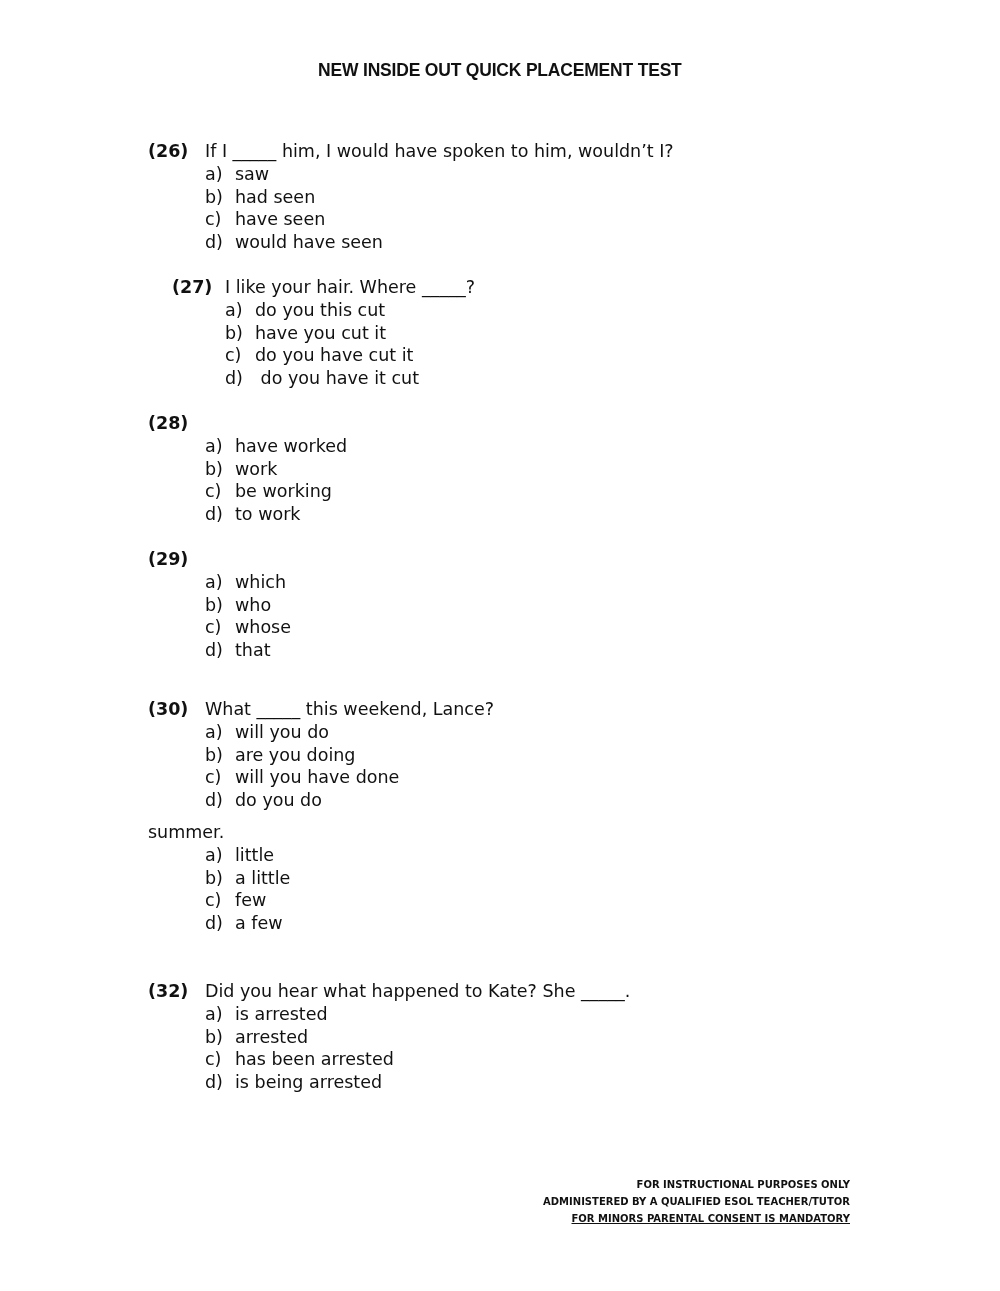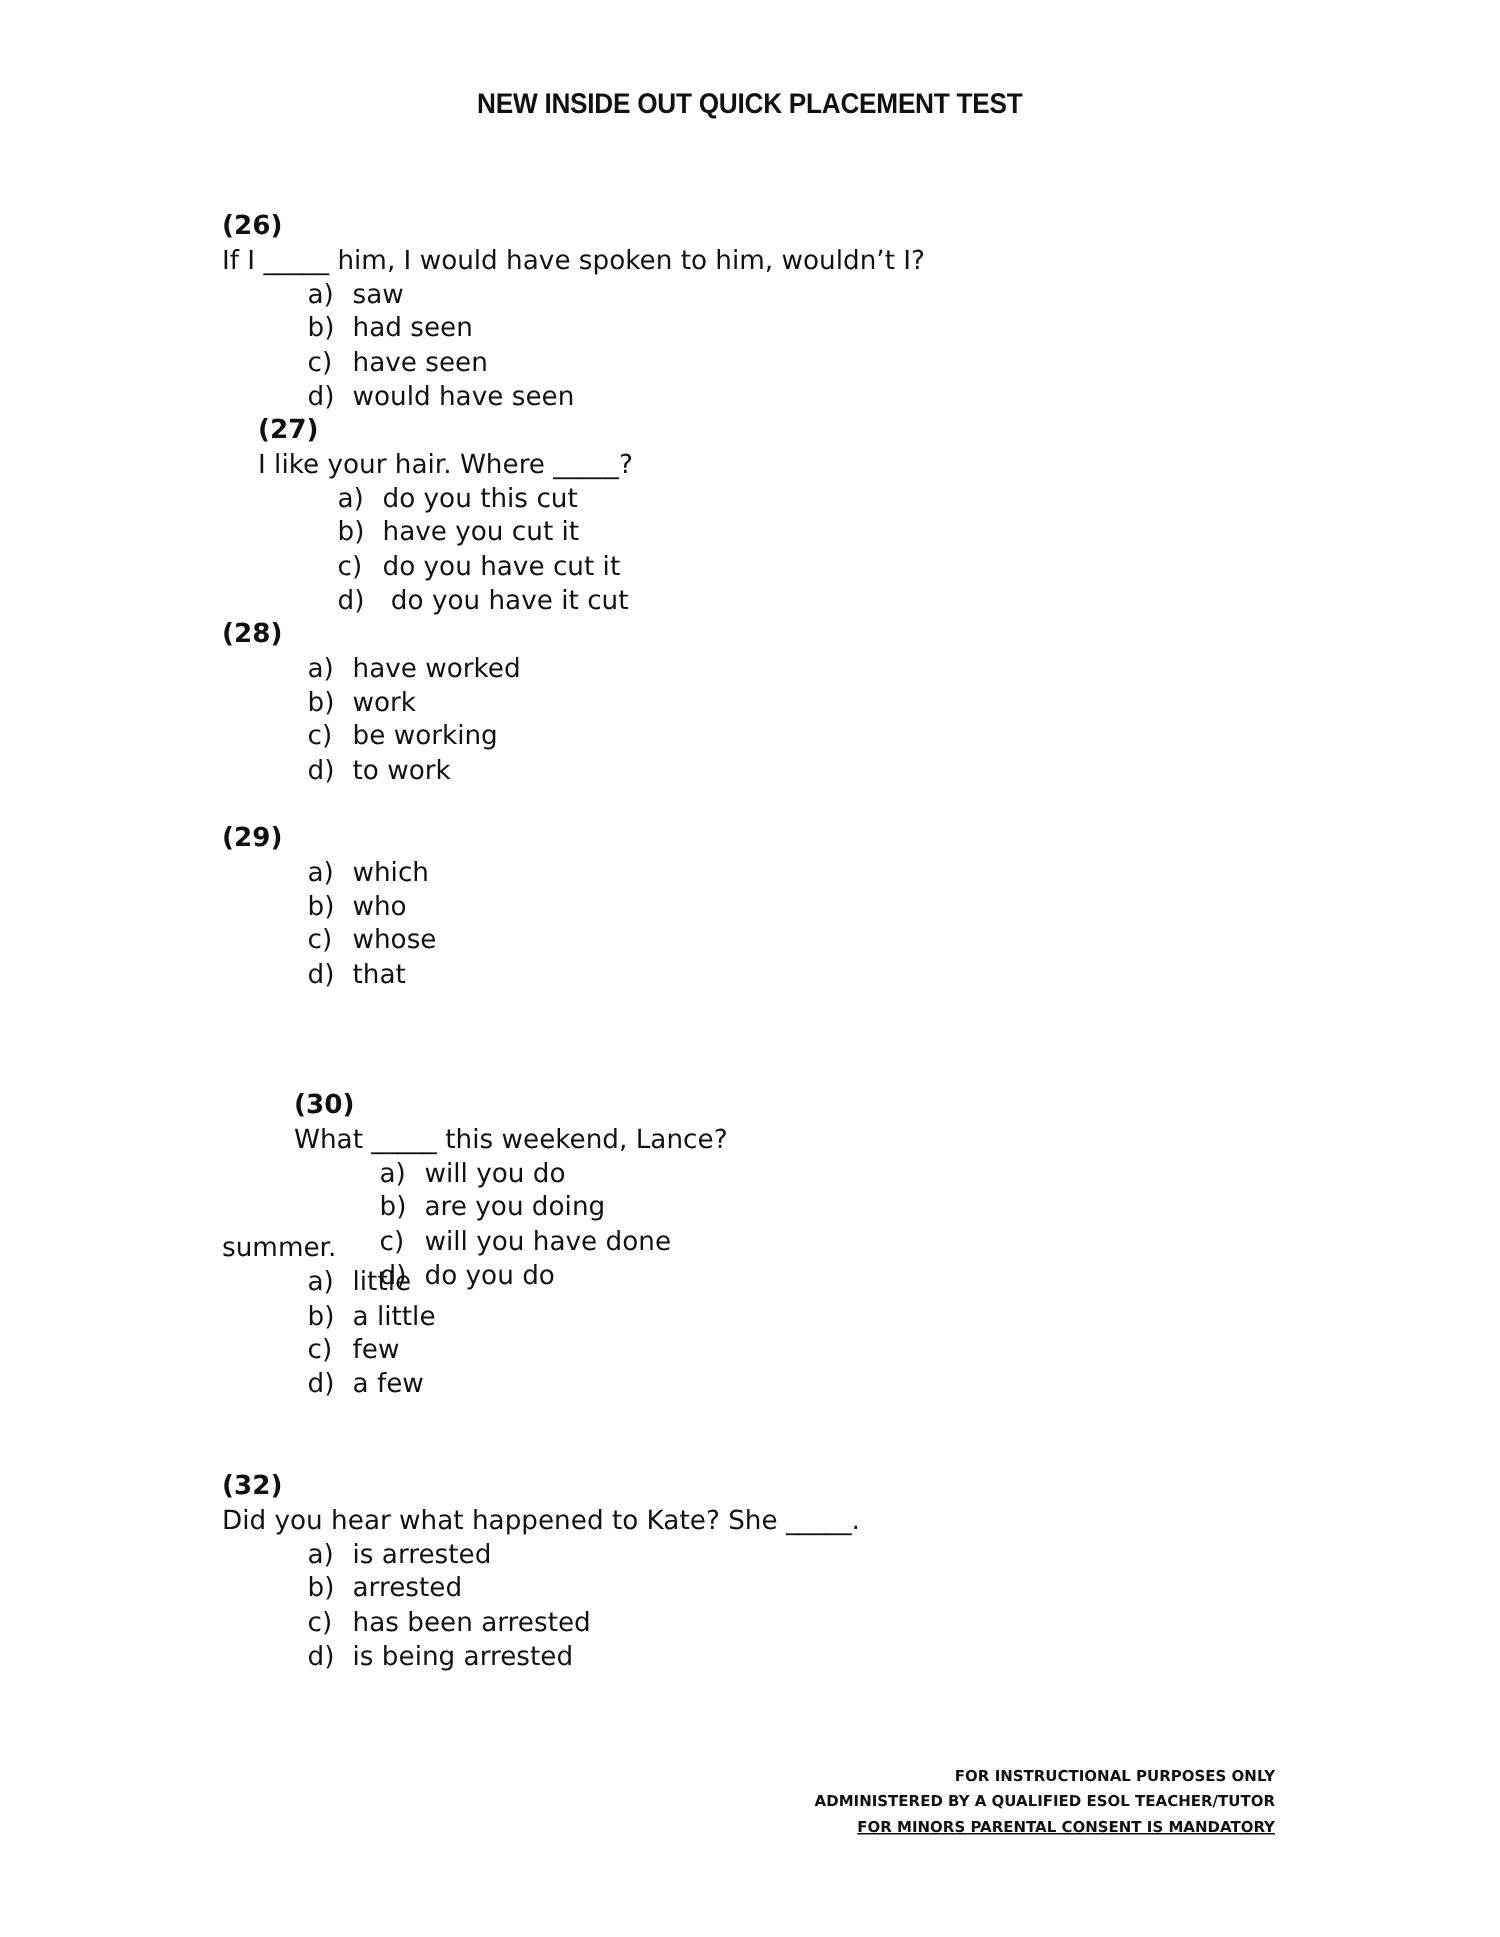--- a/index.html
+++ b/index.html
@@ -31,21 +31,20 @@
     .question {
       position: absolute;
       left: 148px;
       width: 720px;
       font-size: 17.5px;
       line-height: 22.8px;
     }
     .q-line {
       display: flex;
       white-space: nowrap;
-      flex-direction: column;
     }
     .q-num {
       display: inline-block;
       width: 57px;
       font-weight: bold;
     }
     .q-text {
       display: inline-block;
     }
     .q-cont {
@@ -179,21 +178,21 @@
         <span class="opt-letter">c)</span>
         <span class="opt-text">whose</span>
       </li>
     <li class="option">
         <span class="opt-letter">d)</span>
         <span class="opt-text">that</span>
       </li>
   </ul>
 </div>
 
-<div class="question" style="top:726px;margin-left:48px;">
+<div class="question" style="top:698px;">
   <div class="q-line">
     <span class="q-num">(30)</span>
     <span class="q-text">What _____ this weekend, Lance?</span>
   </div>
   <ul class="options">
     <li class="option">
         <span class="opt-letter">a)</span>
         <span class="opt-text">will you do</span>
       </li>
     <li class="option">

